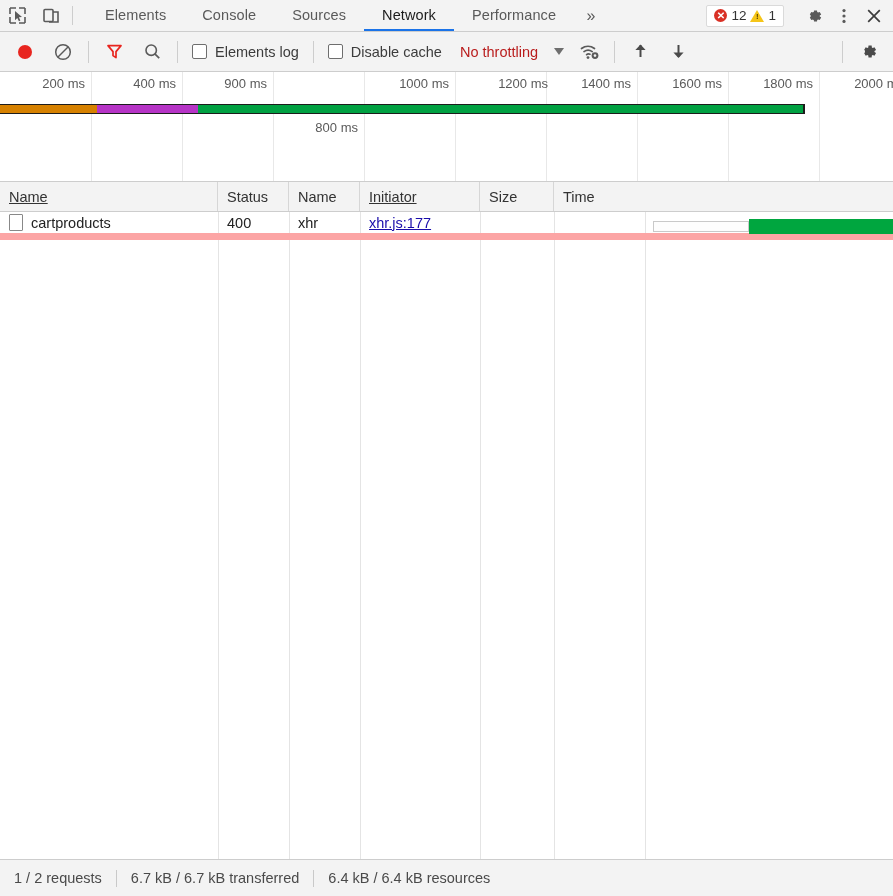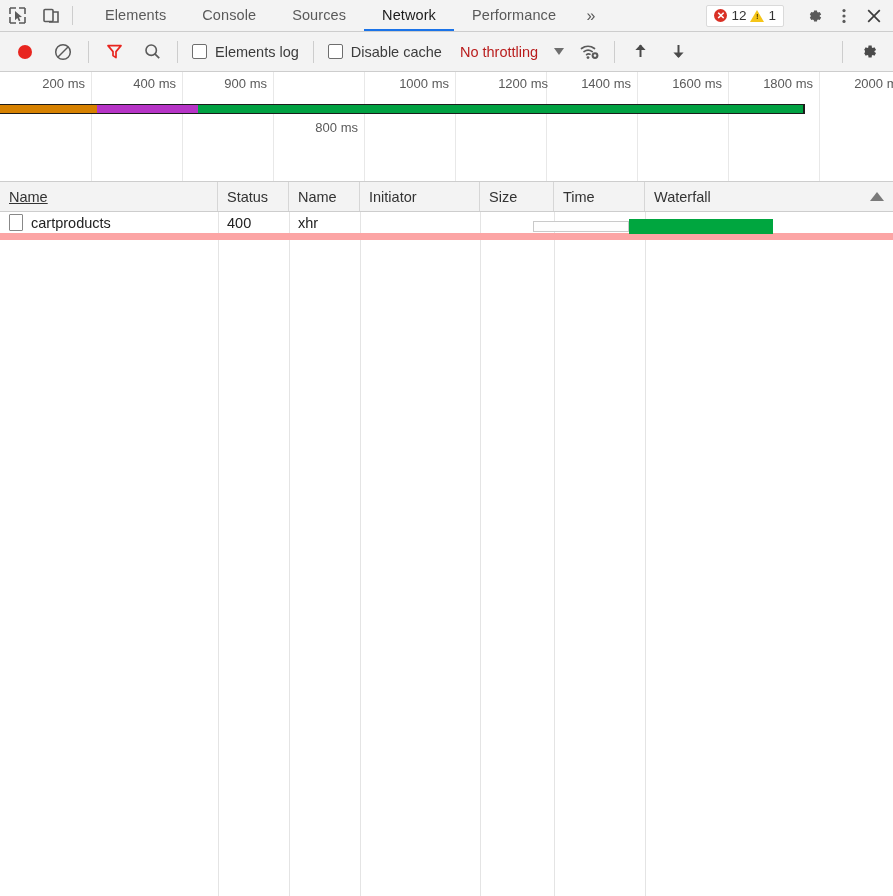--- a/index.html
+++ b/index.html
@@ -348,56 +348,62 @@
     <div class="thead" id="thead">
         <div class="th" style="width: 218px; flex: 0 0 218px; text-decoration: underline;">
           <span>Name</span>
         </div>
         <div class="th" style="width: 71px; flex: 0 0 71px;">
           <span>Status</span>
         </div>
         <div class="th" style="width: 71px; flex: 0 0 71px;">
           <span>Name</span>
         </div>
-        <div class="th" style="width: 120px; flex: 0 0 120px;">
+        <div class="th" style="width: 120px; flex: 0 0 120px; text-decoration: underline;">
           <span>Initiator</span>
         </div>
         <div class="th" style="width: 74px; flex: 0 0 74px;">
           <span>Size</span>
         </div>
         <div class="th" style="width: 91px; flex: 0 0 91px;">
           <span>Time</span>
-        </div>
-        <div class="th" style="flex: 1 1 0%;">
-          <span>Waterfall</span>
-          <span class="sortarrow"></span>
         </div>
       </div>
     <div class="tbody">
       <div class="colrules" id="colrules">
           <div class="colrule" style="left: 218px;"></div>
           <div class="colrule" style="left: 289px;"></div>
           <div class="colrule" style="left: 360px;"></div>
           <div class="colrule" style="left: 480px;"></div>
           <div class="colrule" style="left: 554px;"></div>
           <div class="colrule" style="left: 645px;"></div>
         </div>
       <div id="rows">
           <div class="row">
             <div class="cell" style="width: 218px; flex: 0 0 218px;">
               <span class="fileicon"></span>
               <span>cartproducts</span>
             </div>
             <div class="cell" style="width: 71px; flex: 0 0 71px;">400</div>
             <div class="cell" style="width: 71px; flex: 0 0 71px;">xhr</div>
+            <div class="cell" style="width: 120px; flex: 0 0 120px;">
+              <a href="#">xhr.js:177</a>
+            </div>
             <div class="cell num" style="width: 74px; flex: 0 0 74px;">6.7 kB</div>
             <div class="cell num" style="width: 91px; flex: 0 0 91px;">1.09 s</div>
             <div class="wf-cell">
               <div class="wf-stalled" style="left: 8px; width: 96px;"></div>
               <div class="wf-green" style="left: 104px; width: 144px;"></div>
             </div>
           </div>
         </div>
     </div>
   </div>
 
+  <div class="footer">
+    <span class="item">1 / 2 requests</span>
+    <span class="fsep"></span>
+    <span class="item">6.7 kB / 6.7 kB transferred</span>
+    <span class="fsep"></span>
+    <span class="item">6.4 kB / 6.4 kB resources</span>
+  </div>
 
 </div>
 
 </body></html>

